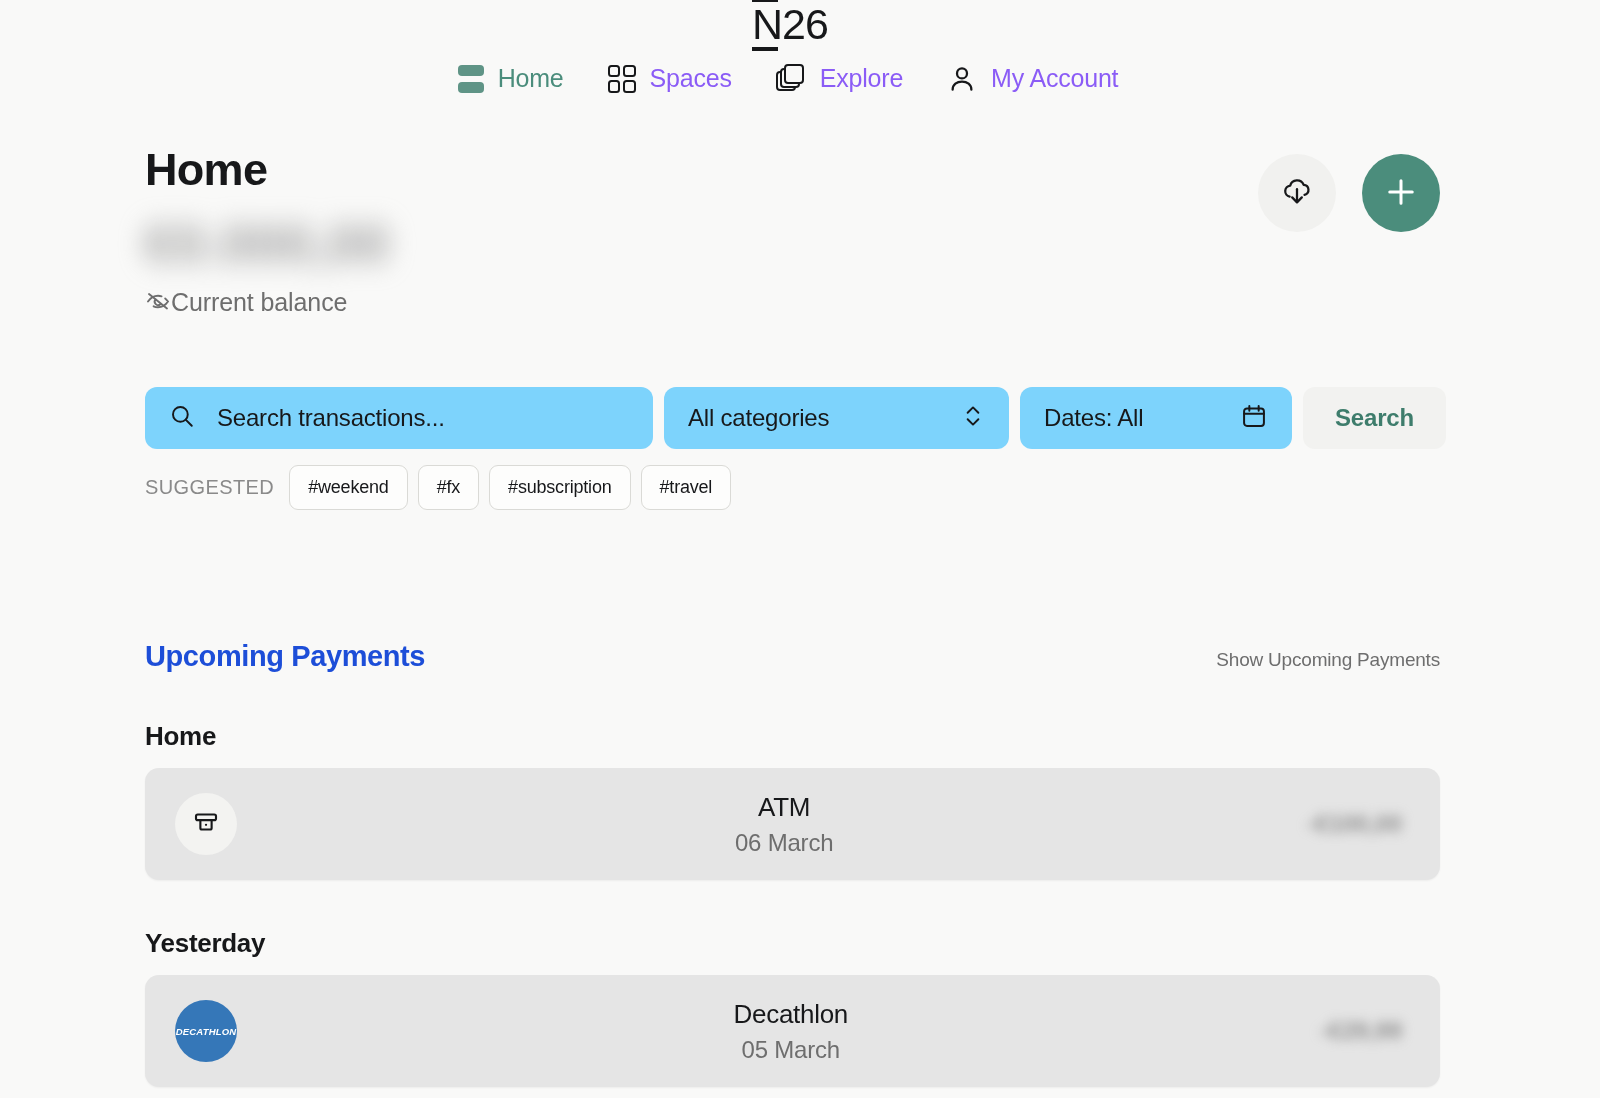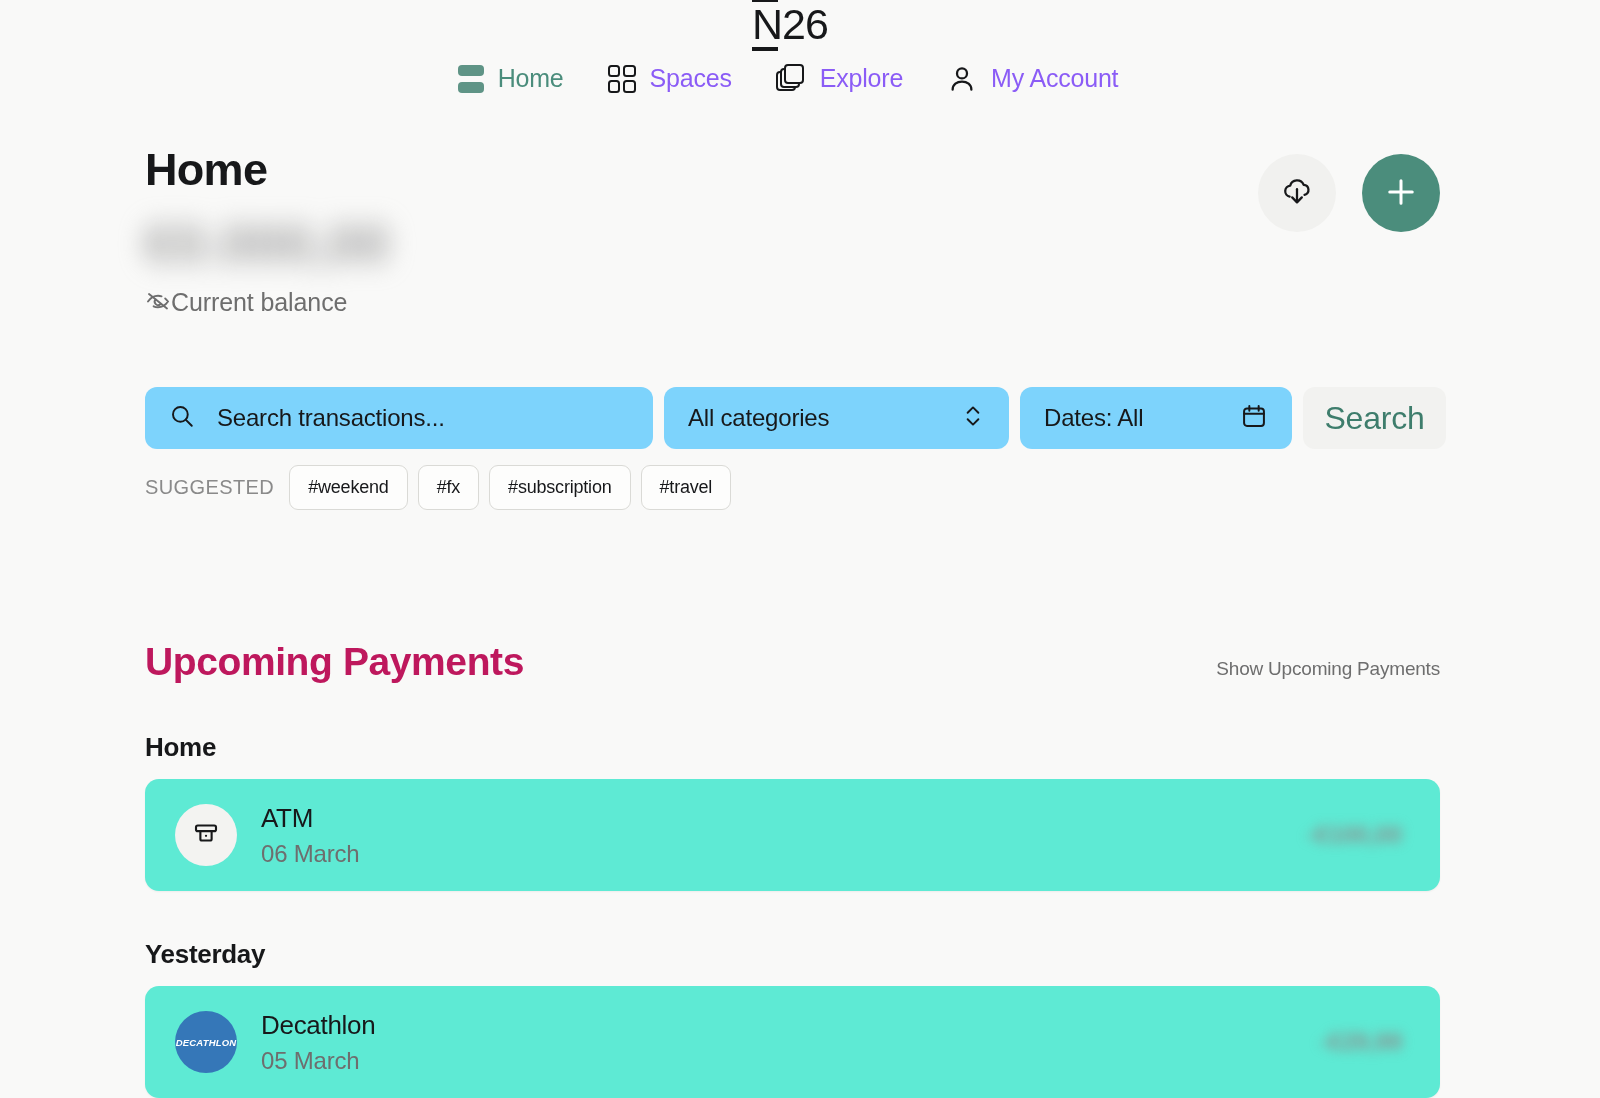--- a/index.html
+++ b/index.html
@@ -243,22 +243,22 @@
     letter-spacing: -0.2px;
   }
 
   .btn-search {
     flex: 0 0 143px;
     height: 62px;
     background: #f2f2f0;
     border: none;
     border-radius: 12px;
     font-family: "Liberation Sans", sans-serif;
-    font-size: 32px;
-    font-weight: normal;
+    font-size: 24px;
+    font-weight: bold;
     color: #3e7d6c;
     cursor: pointer;
     letter-spacing: -0.2px;
   }
 
   
   .suggested-row {
     display: flex;
     align-items: center;
     gap: 10px;
@@ -286,50 +286,51 @@
   }
 
   
   .section-head {
     display: flex;
     align-items: baseline;
     justify-content: space-between;
     margin-top: 130px;
   }
   .section-title {
-    font-size: 39px;
-    font-weight: bold;
-    color: #be185d;
+    font-size: 29px;
+    font-weight: bold;
+    color: #1d4ed8;
     letter-spacing: -0.4px;
   }
   .section-link {
     font-size: 19px;
     color: #6e6e6e;
     cursor: pointer;
     letter-spacing: -0.2px;
   }
 
   .day-title {
     font-size: 26px;
     font-weight: bold;
     color: #17181a;
     margin-top: 48px;
     letter-spacing: -0.3px;
   }
 
   .tx-card {
-    background: #5eead4;
+    background: #e5e5e5;
     border-radius: 14px;
     margin-top: 16px;
     height: 112px;
     display: flex;
     align-items: center;
     padding: 0 38px 0 30px;
     cursor: pointer;
     box-shadow: 0 1px 2px rgba(0,0,0,0.05);
+    text-align: center;
   }
 
   .tx-avatar {
     width: 62px; height: 62px;
     border-radius: 50%;
     flex: 0 0 62px;
     display: flex; align-items: center; justify-content: center;
     overflow: hidden;
   }
   .tx-avatar.gray { background: #f3f3f1; }

